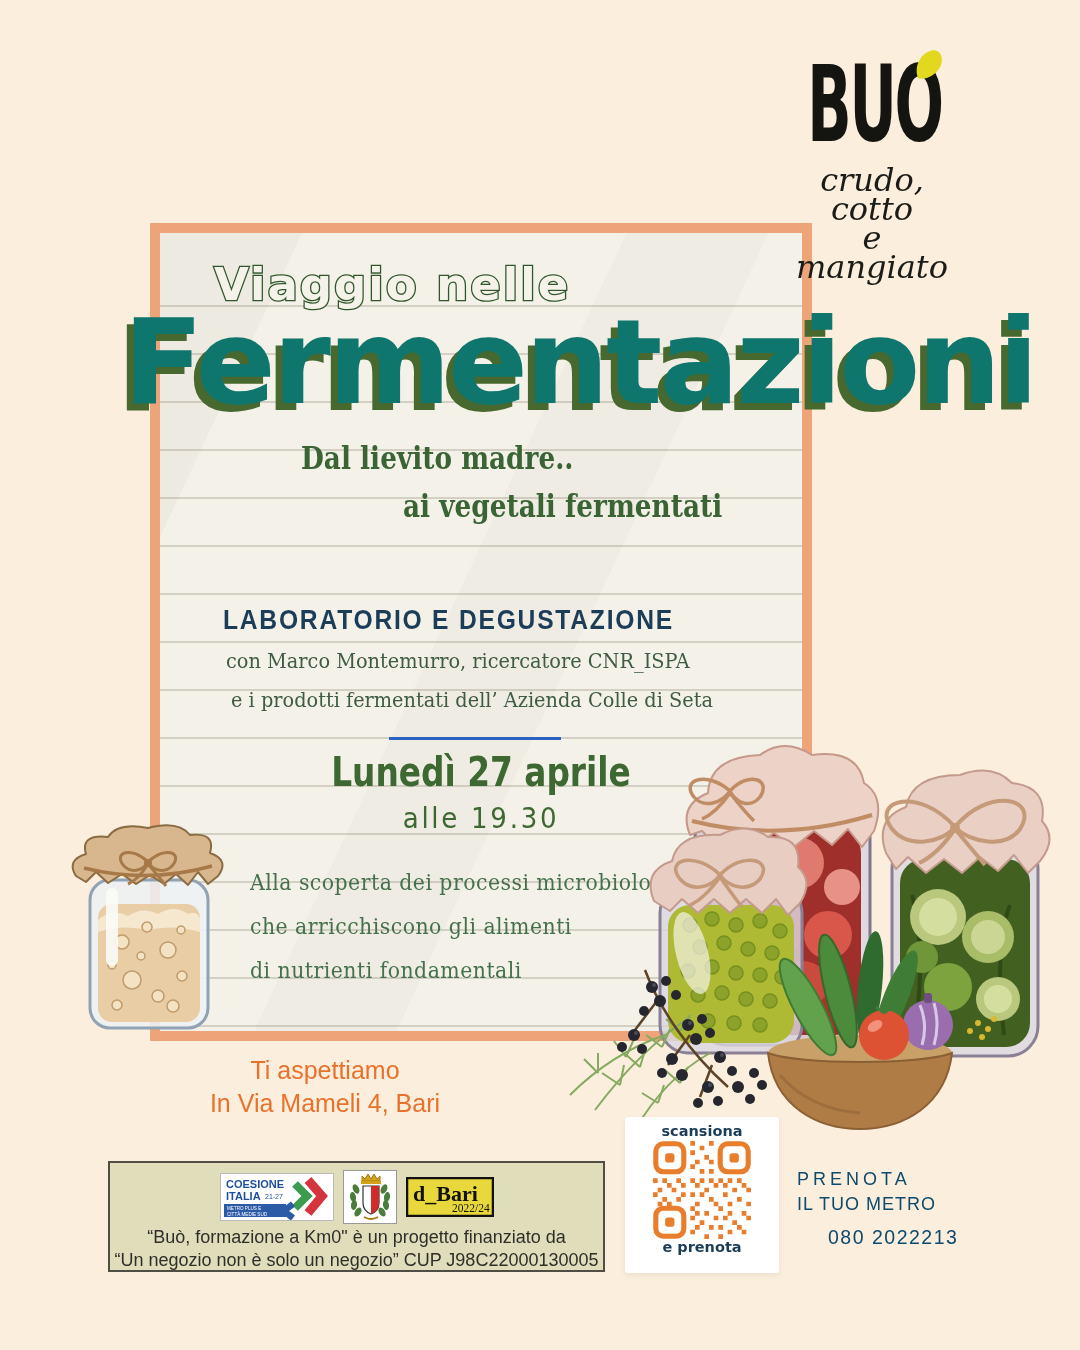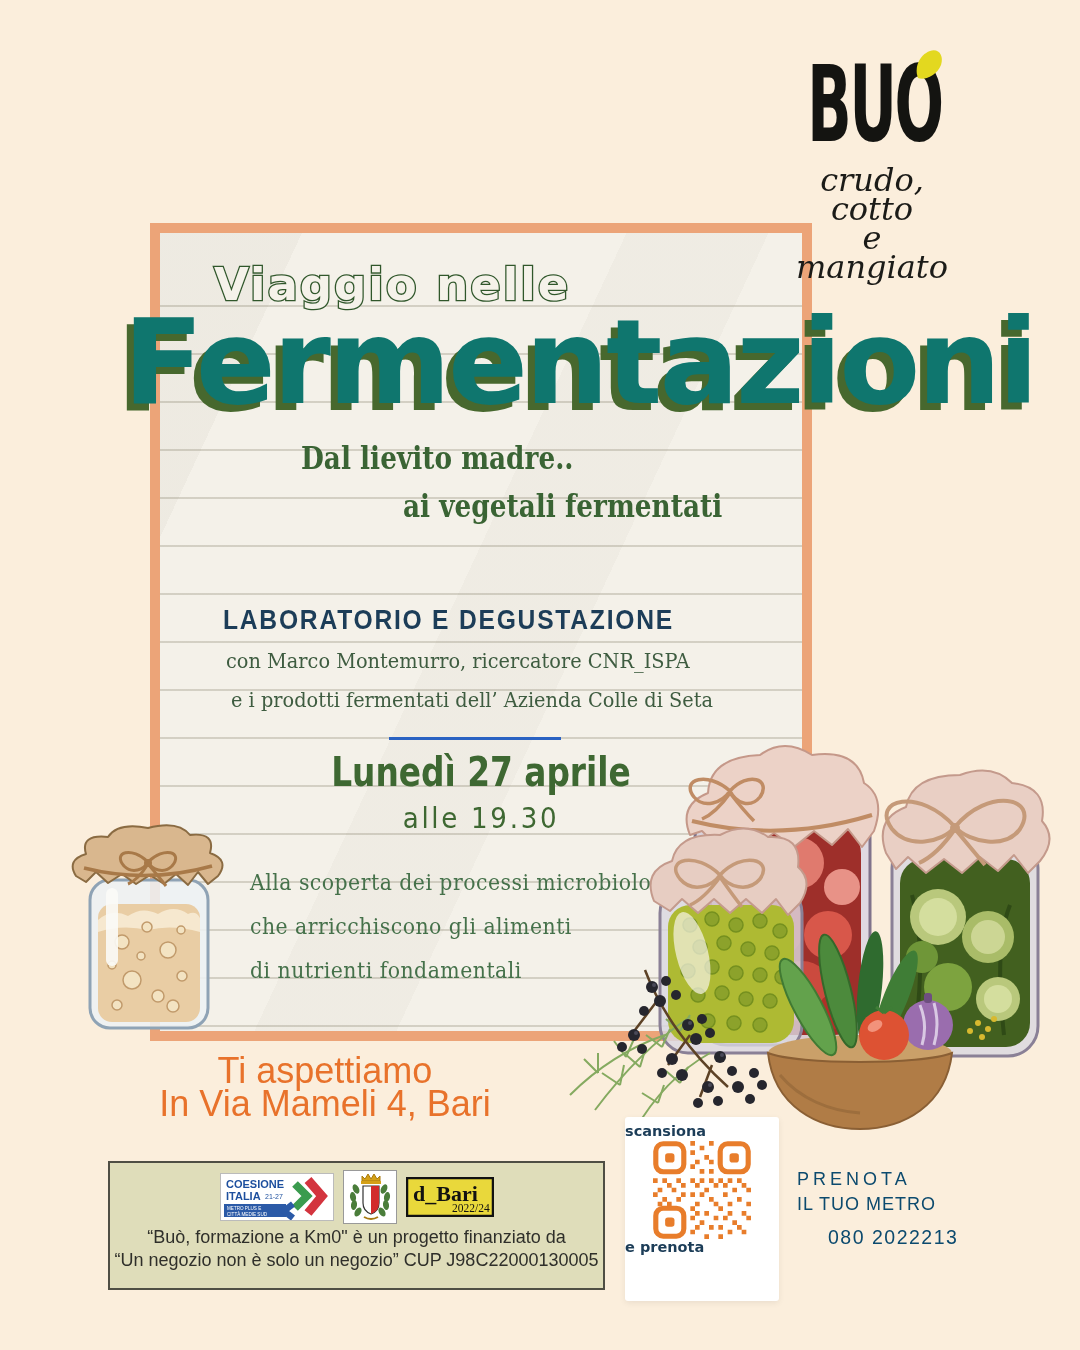--- a/index.html
+++ b/index.html
@@ -41,33 +41,33 @@
 
   .date-line{position:absolute;left:150px;top:749px;width:662px;text-align:center;font-family:"DejaVu Sans",sans-serif;
     font-weight:bold;font-size:40px;color:#3E6832;transform:scaleX(.82);transform-origin:center top;white-space:nowrap;}
   .time-line{position:absolute;left:150px;top:801px;width:662px;text-align:center;font-family:"DejaVu Sans",sans-serif;
     font-size:29px;letter-spacing:3px;color:#3E6832;transform:scaleX(.9);transform-origin:center top;white-space:nowrap;}
 
   .description{position:absolute;left:250px;top:861px;font-family:"DejaVu Serif",serif;font-size:22px;
     line-height:44px;color:#45714A;letter-spacing:.5px;transform:scaleX(.93);transform-origin:left top;white-space:nowrap;}
 
   .location{position:absolute;left:125px;top:1054px;width:400px;text-align:center;
-    font-family:"Liberation Sans",sans-serif;font-size:36px;line-height:33px;color:#E8722B;}
-
-  
-  .credits{position:absolute;left:108px;top:1161px;width:497px;height:129px;box-sizing:border-box;
+    font-family:"Liberation Sans",sans-serif;font-size:25px;line-height:33px;color:#E8722B;}
+
+  
+  .credits{position:absolute;left:108px;top:1161px;width:497px;height:111px;box-sizing:border-box;
     background:#DFDDBA;border:2px solid #4F4E44;text-align:center;}
   .logos-row{margin-top:8px;display:flex;justify-content:center;align-items:center;gap:9px;height:52px;}
   .logo-box{background:#fff;display:block;}
   .credit-line{font-family:"Liberation Sans",sans-serif;font-size:18px;line-height:23px;color:#2F2F2A;white-space:nowrap;}
   .credit-line.first{margin-top:3px;}
 
   
-  .qr-box{position:absolute;left:625px;top:1117px;width:154px;height:184px;background:#ffffff;border-radius:3px;
-    text-align:left;box-shadow:0 2px 6px rgba(0,0,0,.07);}
+  .qr-box{position:absolute;left:625px;top:1117px;width:154px;height:156px;background:#ffffff;border-radius:3px;
+    text-align:center;box-shadow:0 2px 6px rgba(0,0,0,.07);}
   .qr-label{font-family:"DejaVu Sans",sans-serif;font-weight:bold;font-size:14.5px;color:#1C3D58;}
   .qr-label.top{padding-top:6px;}
   .qr-svg{display:block;margin:2px auto 0;}
 
   
   .booking{position:absolute;left:797px;top:1167px;font-family:"Liberation Sans",sans-serif;font-weight:normal;color:#0c4a6e;}
   .booking .b1{font-size:18px;letter-spacing:4px;line-height:24px;}
   .booking .b2{font-size:18px;letter-spacing:1px;line-height:26px;}
   .booking .phone{font-size:19.5px;letter-spacing:1.5px;margin-top:9px;margin-left:31px;}
 

